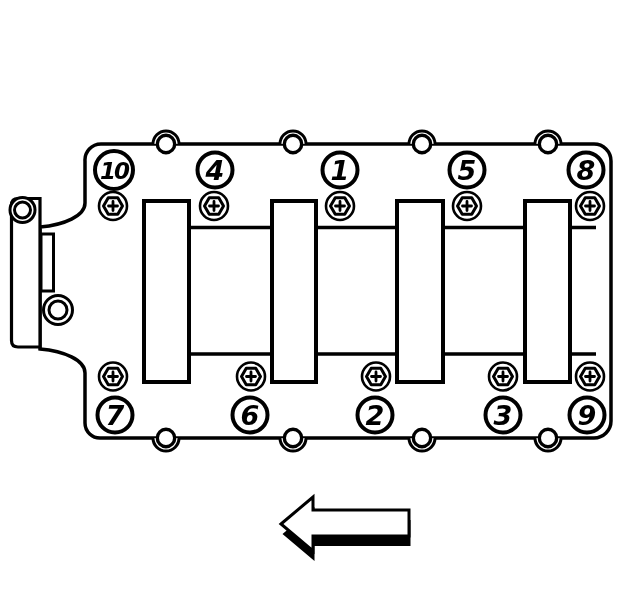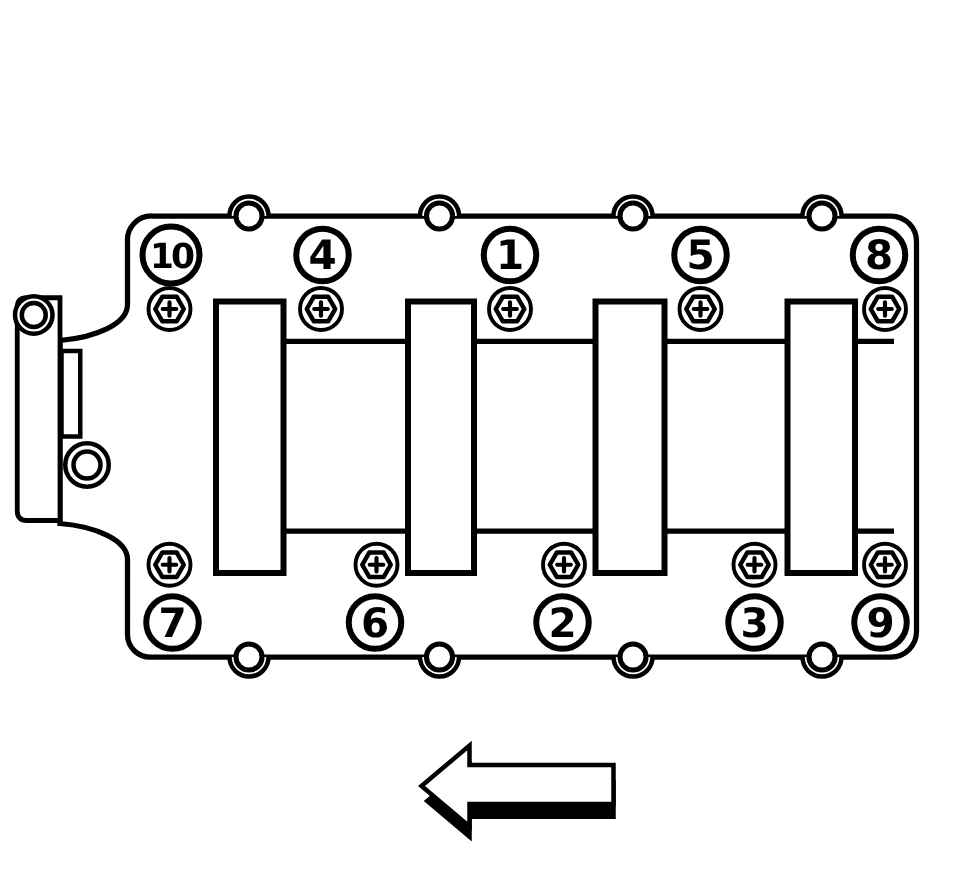--- a/index.html
+++ b/index.html
@@ -3,20 +3,21 @@
 <meta charset="utf-8">
 <style>
   html, body { margin: 0; padding: 0; background: #ffffff; }
   .stage {
     position: relative;
     width: 640px;
     height: 592px;
     background: #ffffff;
     overflow: hidden;
     font-family: "DejaVu Sans", sans-serif;
+    font-style: italic;
   }
   svg { display: block; }
 
   .outline   { fill: #ffffff; stroke: #000000; stroke-width: 3.5; }
   .tab       { fill: #ffffff; stroke: #000000; stroke-width: 3.2; }
   .inner-rect{ fill: #ffffff; stroke: #000000; stroke-width: 3; }
   .ring-outer{ fill: #ffffff; stroke: #000000; stroke-width: 3; }
   .ring-inner{ fill: #ffffff; stroke: #000000; stroke-width: 3; }
   .tower     { fill: #ffffff; stroke: #000000; stroke-width: 4; }
   .connector { fill: none;    stroke: #000000; stroke-width: 3.5; }

